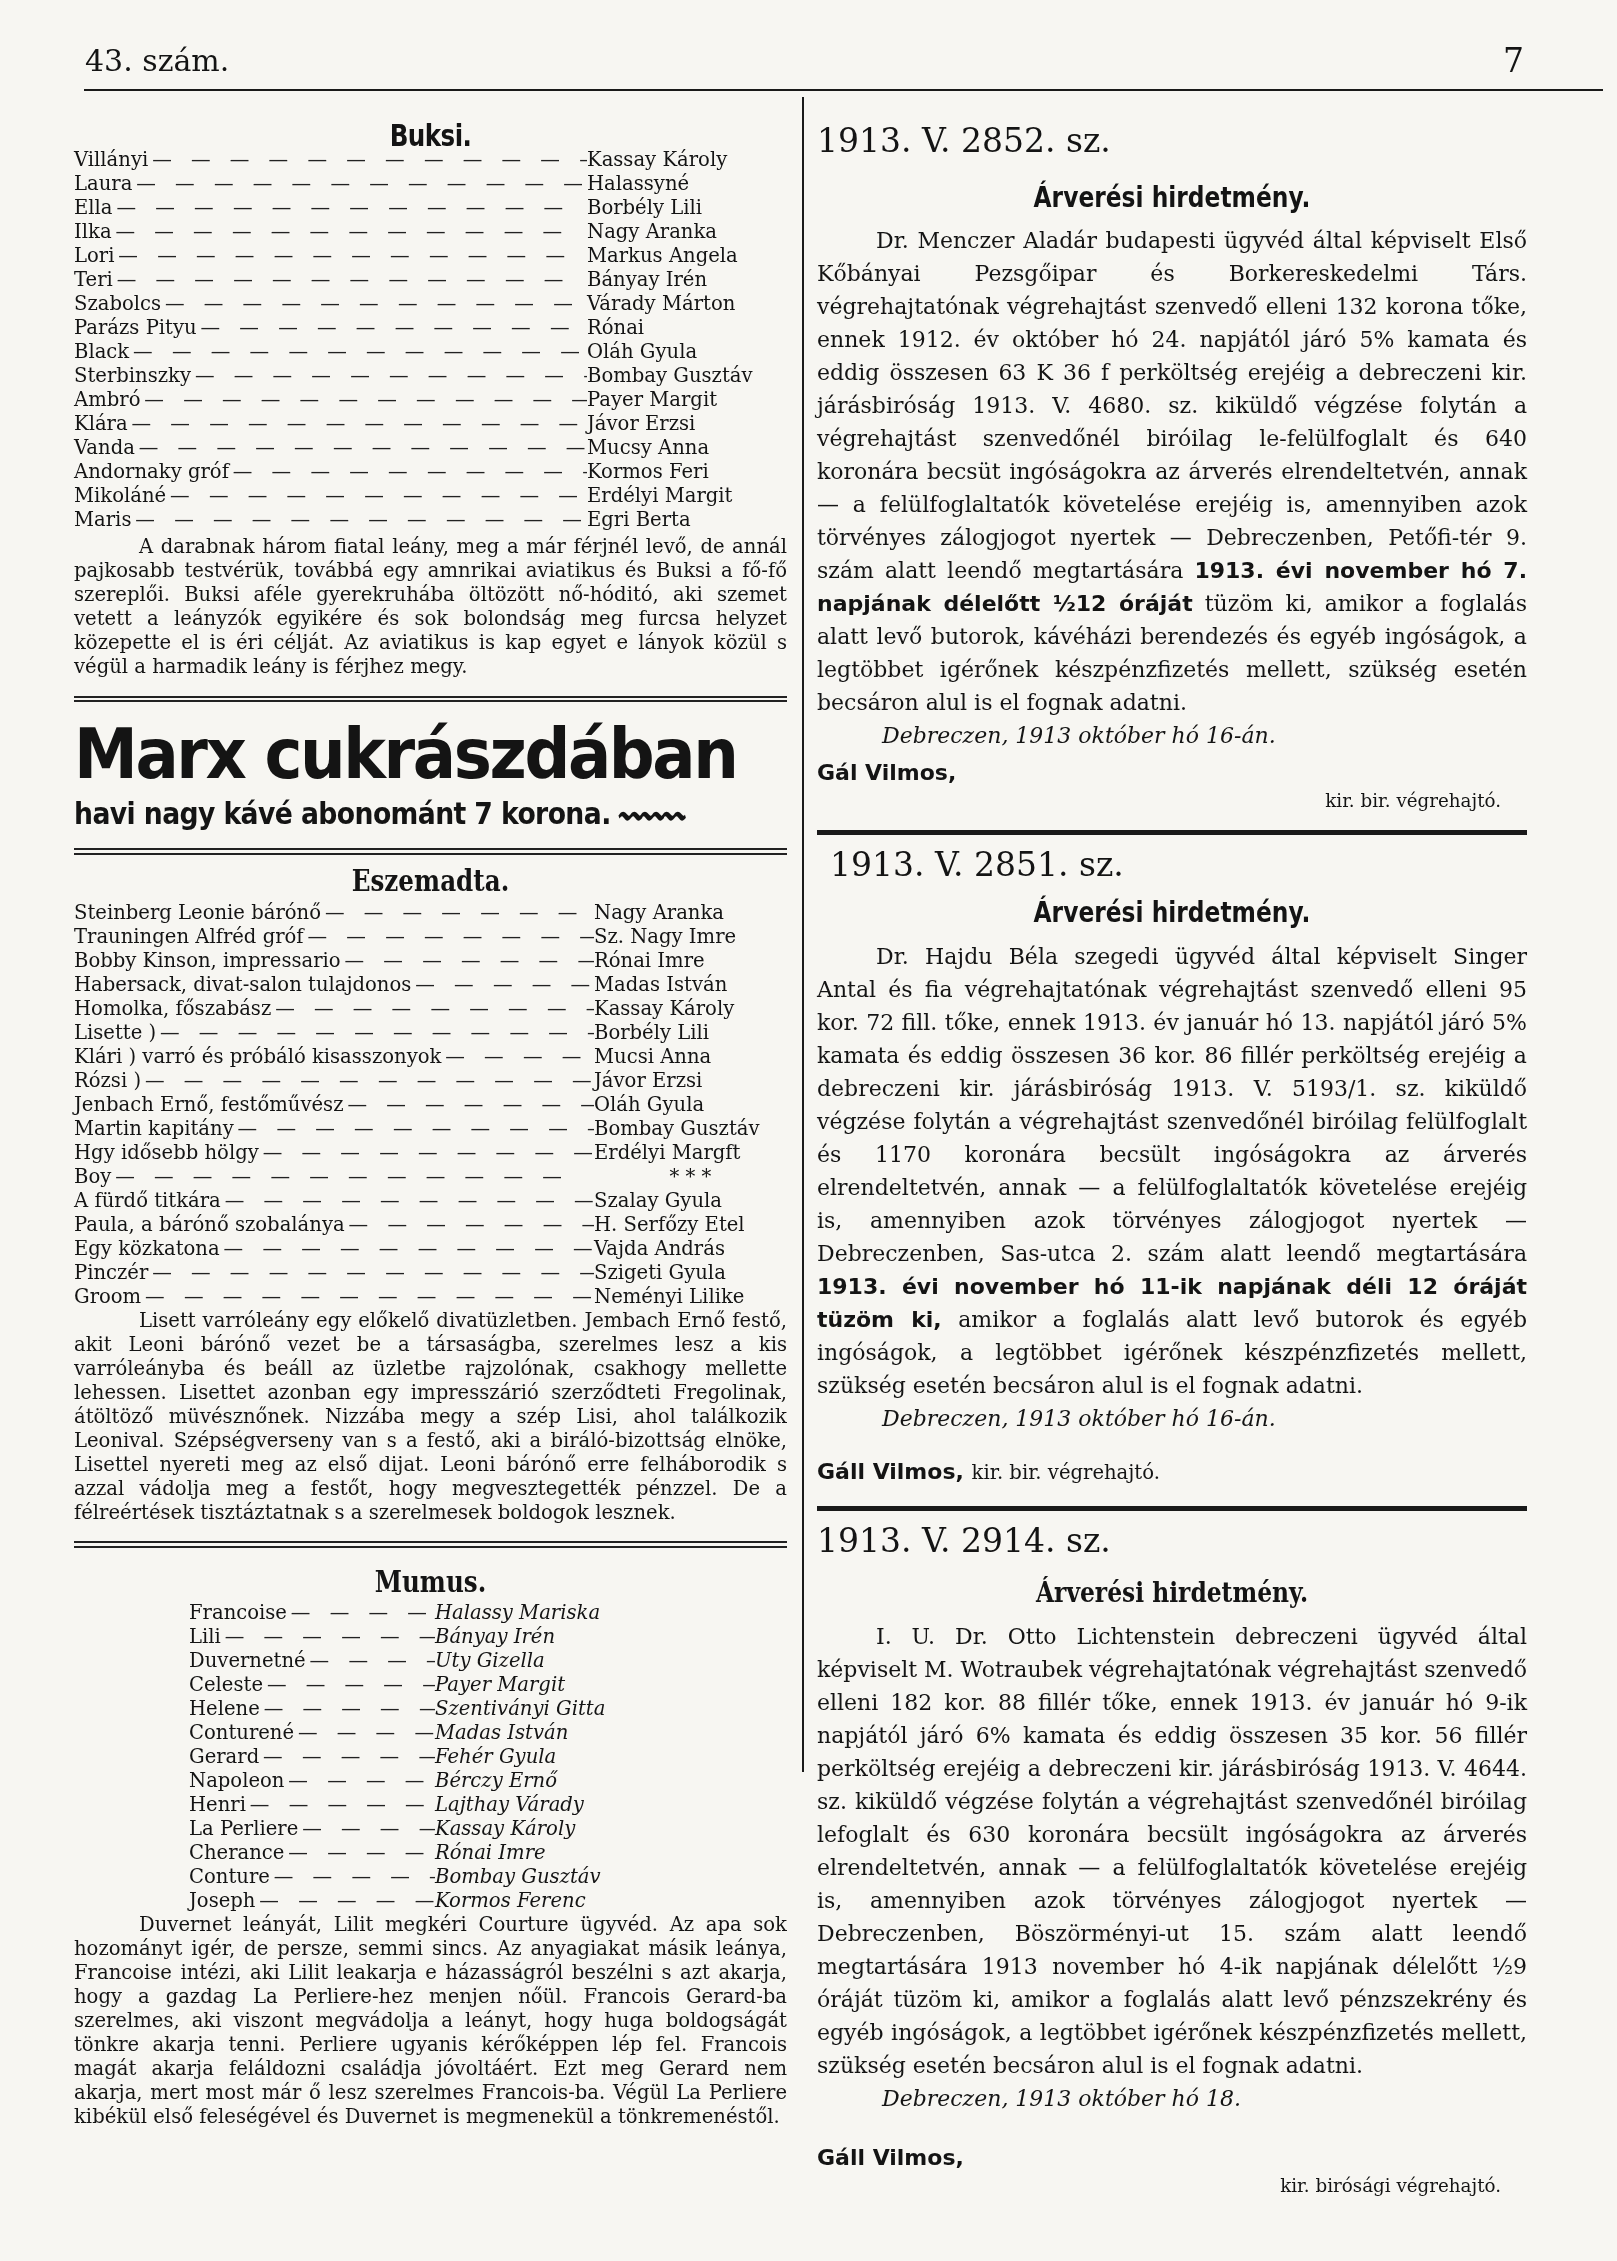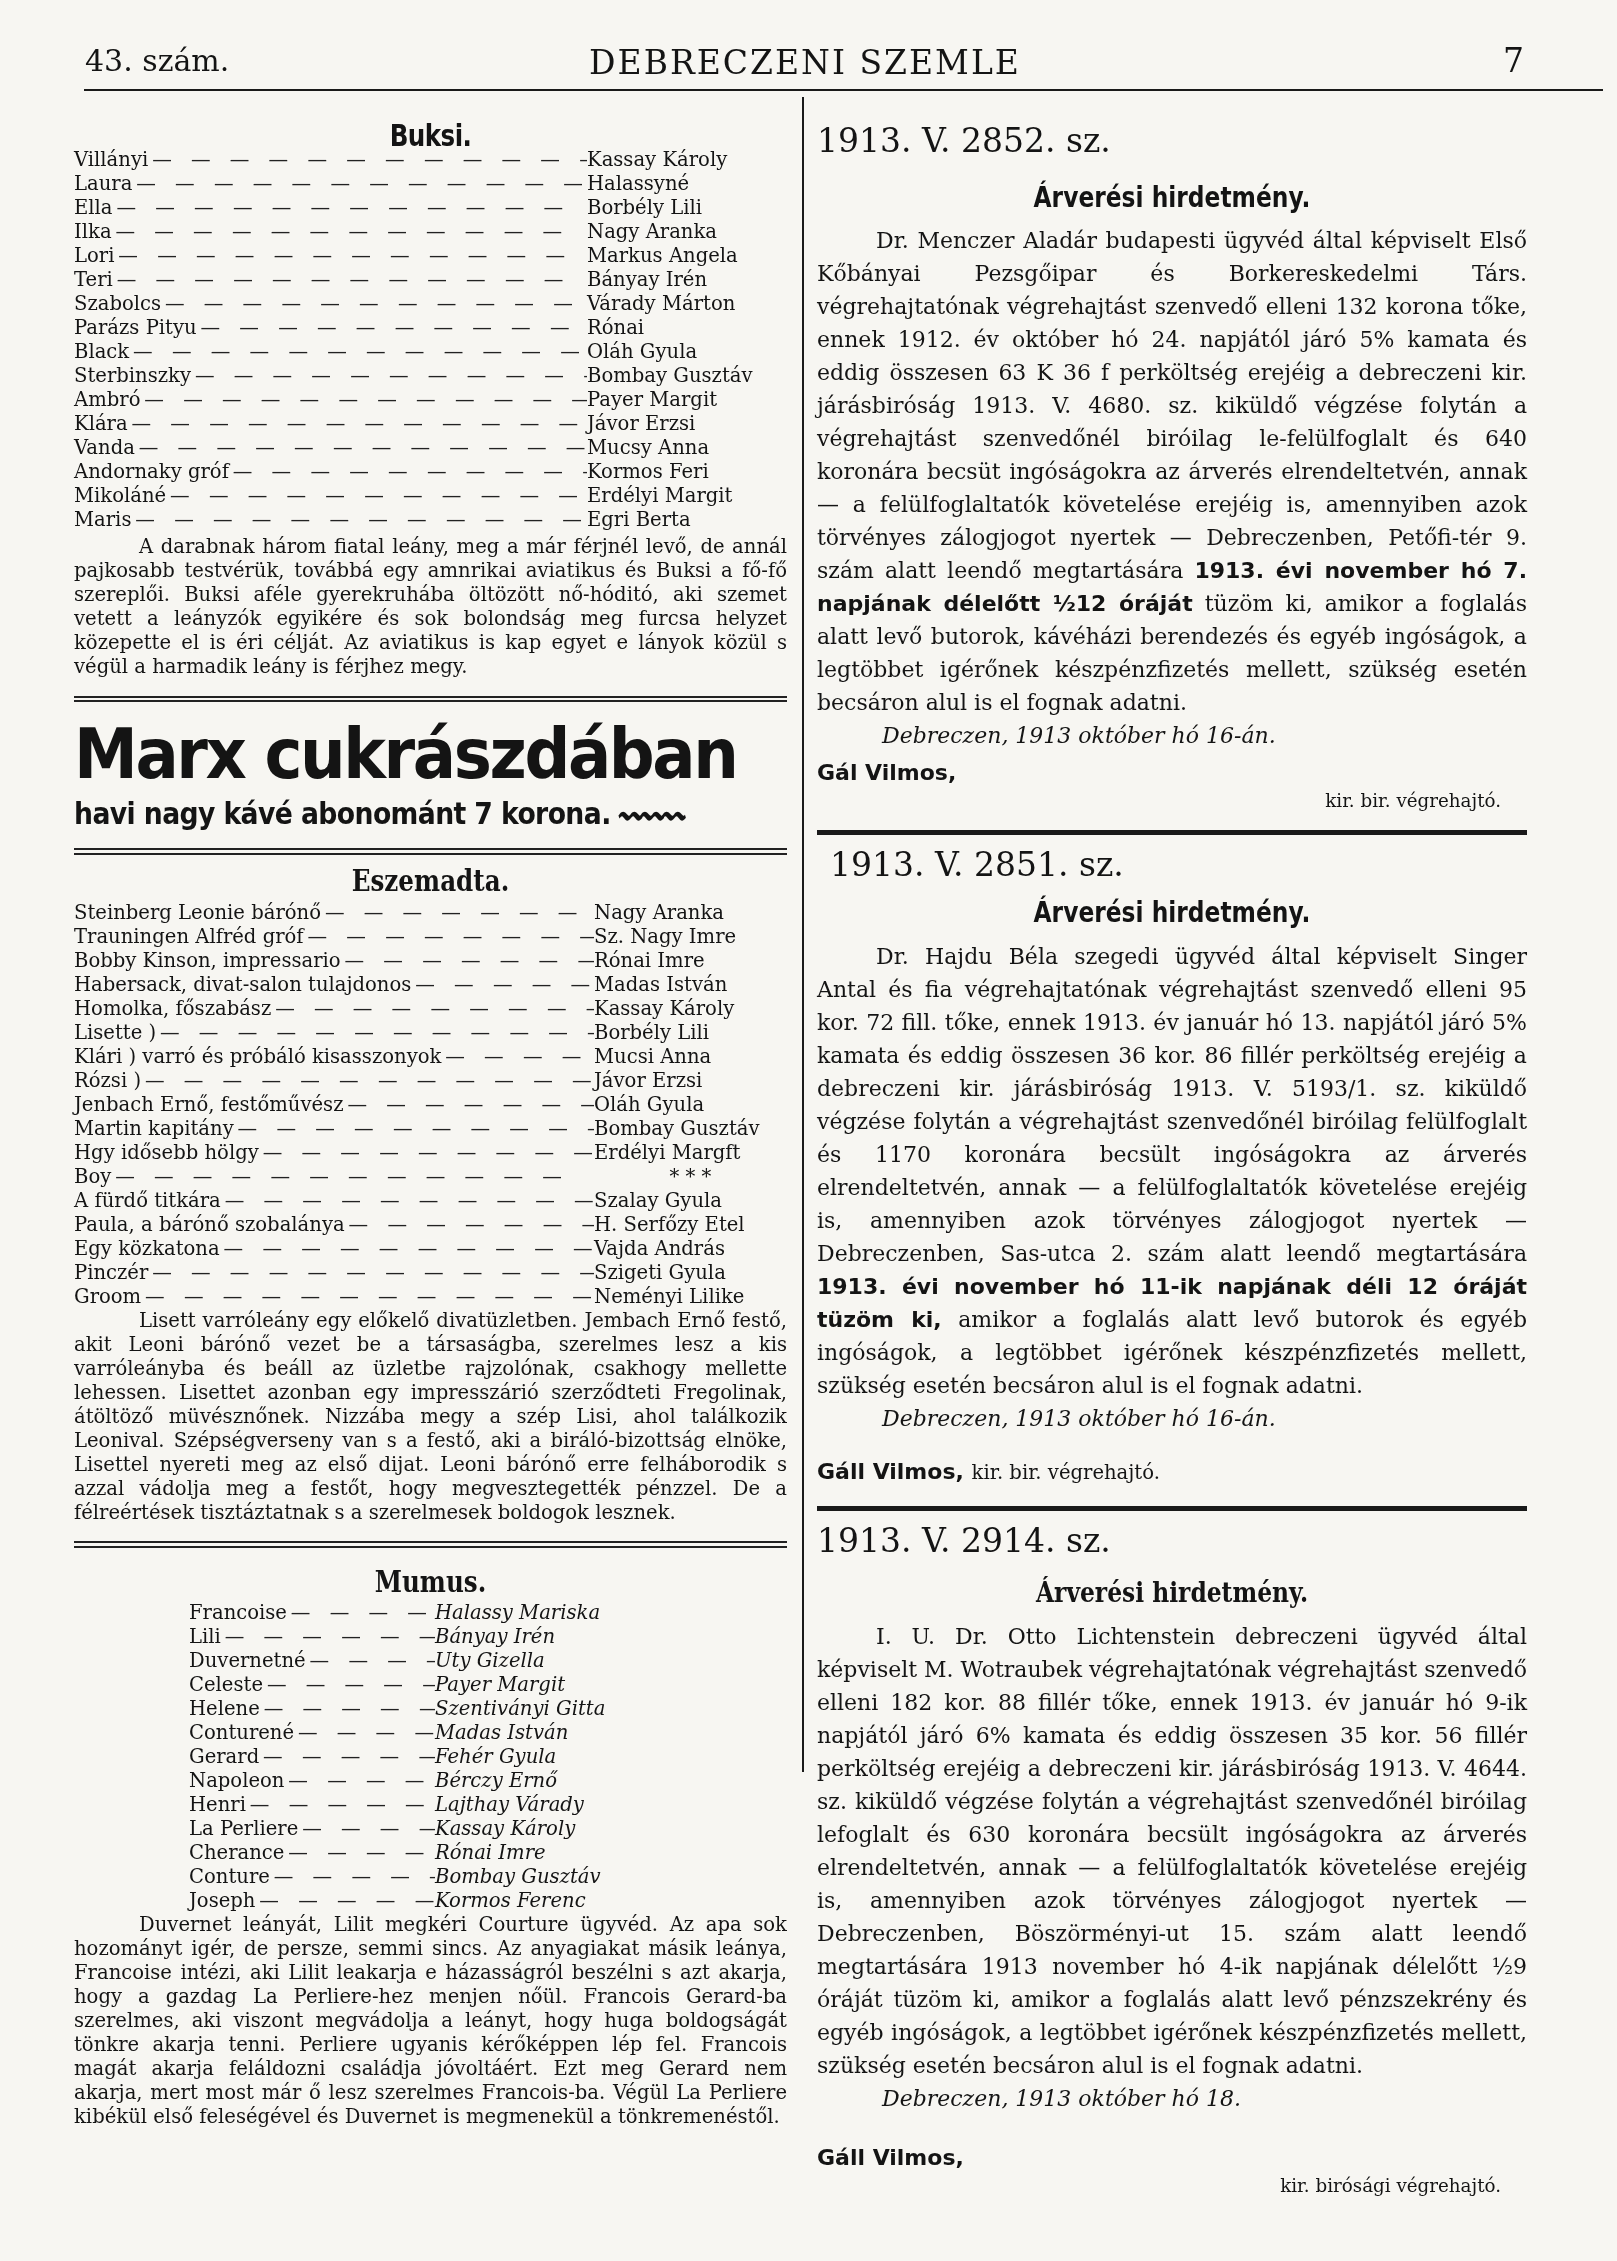--- a/index.html
+++ b/index.html
@@ -50,21 +50,20 @@
   .thick-rule { height:5.2px; background:#1a1a1a; margin:17px 0 13px; }
   .dateline { text-indent:65px; margin:0;font-style:italic; }
 </style>
 </head>
 <body>
 
 <div class="page">
 
   <div class="masthead">
     <div class="mh-left">43. szám.</div>
-    <div class="mh-title">DEBRECZENI SZEMLE</div>
     <div class="mh-page">7</div>
   </div>
   <div class="top-rule"></div>
   <div class="col-divider"></div>
 
   <div class="left">
 
     <section>
       <div class="sec-title bold-title">Buksi.</div>
       <div class="cast cast-buksi">

